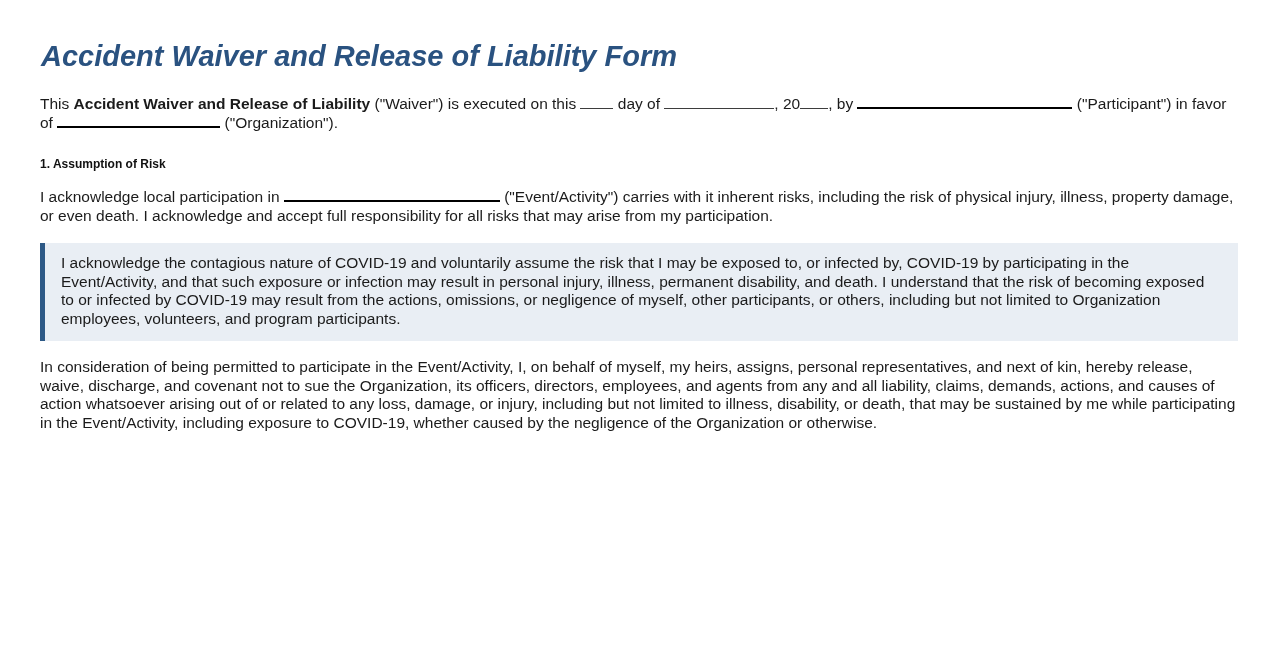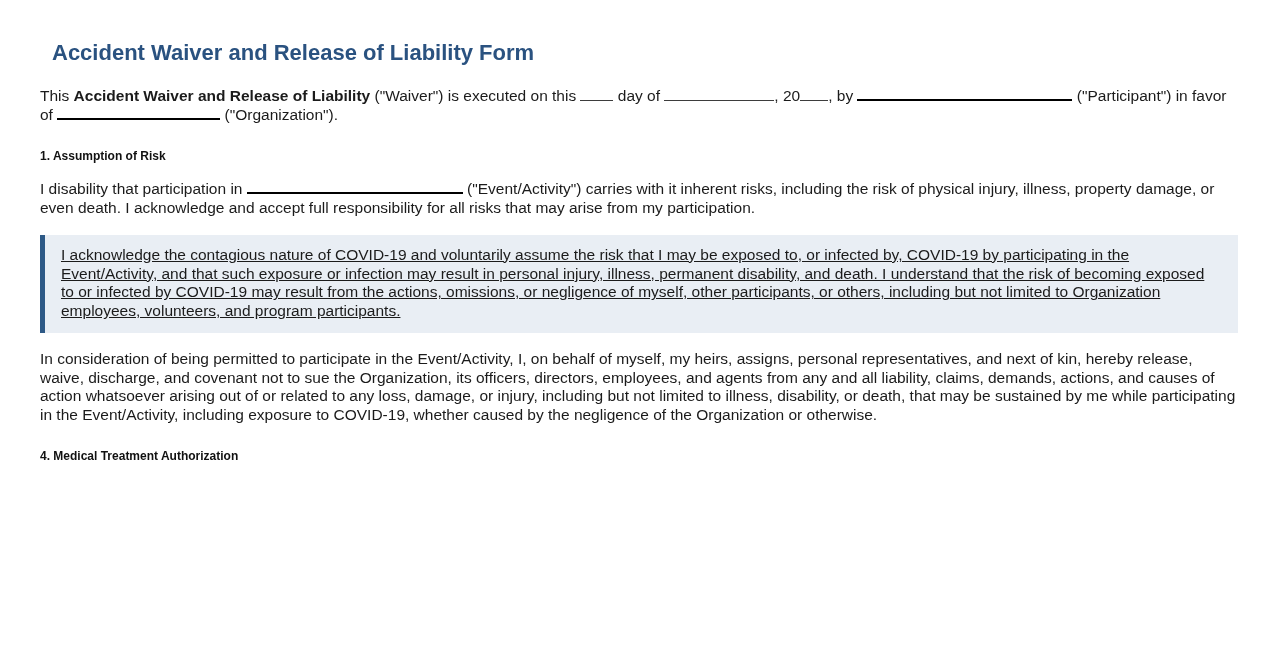--- a/index.html
+++ b/index.html
@@ -13,42 +13,43 @@
     overflow: hidden;
     font-family: "Liberation Sans", sans-serif;
     color: #1b1b1b;
   }
   .doc {
     padding: 40px 40px 0 40px;
     font-size: 15.5px;
     line-height: 1.21;
   }
   .doc-title {
-    font-size: 22px;
+    font-size: 29px;
     font-weight: bold;
     color: #2a5280;
-    margin: 0 0 22px 12px;
+    margin: 0 0 22px 1px;
     line-height: 1.15;
+    font-style: italic;
   }
   .sec-heading {
     font-size: 12px;
     font-weight: bold;
     color: #111111;
     margin: 24px 0 17px 0;
   }
   p {
     margin: 11px 0;
   }
   .covid-quote {
     margin: 17px 0;
     background: #e9eef4;
     border-left: 5px solid #2d5986;
     padding: 11px 18px 12px 16px;
   }
-  .covid-quote p:first-child { margin: 16px 0 18px 0; text-decoration: underline; }
+  .covid-quote p:first-child { margin: 16px 0 18px 0; }
   .covid-quote p:last-child  { margin: 0; }
   .blank {
     display: inline-block;
     height: 0.72em;
   }
   .blank.thin  { border-bottom: 1.5px solid #3d3d3d; }
   .blank.thick { border-bottom: 2px solid #000000; }
   .w33  { width: 33px; }
   .w110 { width: 110px; }
   .w28  { width: 28px; }
@@ -60,26 +61,25 @@
 <body>
 
 <div class="doc">
 
   <h1 class="doc-title">Accident Waiver and Release of Liability Form</h1>
 
   <p><span>This </span><strong>Accident Waiver and Release of Liability</strong><span> ("Waiver") is executed on this </span><span class="blank thin w33"></span><span> day of </span><span class="blank thin w110"></span><span>, 20</span><span class="blank thin w28"></span><span>, by </span><span class="blank thick w215"></span><span> ("Participant") in favor of </span><span class="blank thick w165"></span><span> ("Organization").</span></p>
 
   <h3 class="sec-heading">1. Assumption of Risk</h3>
 
-  <p><span>I disability that participation in </span><span class="blank thick w218"></span><span> ("Event/Activity") carries with it inherent risks, including the risk of physical injury, illness, property damage, or even death. I acknowledge and accept full responsibility for all risks that may arise from my participation.</span></p>
+  <p><span>I acknowledge local participation in </span><span class="blank thick w218"></span><span> ("Event/Activity") carries with it inherent risks, including the risk of physical injury, illness, property damage, or even death. I acknowledge and accept full responsibility for all risks that may arise from my participation.</span></p>
 
 
   <blockquote class="covid-quote">
     <p>I acknowledge the contagious nature of COVID-19 and voluntarily assume the risk that I may be exposed to, or infected by, COVID-19 by participating in the Event/Activity, and that such exposure or infection may result in personal injury, illness, permanent disability, and death. I understand that the risk of becoming exposed to or infected by COVID-19 may result from the actions, omissions, or negligence of myself, other participants, or others, including but not limited to Organization employees, volunteers, and program participants.</p>
   </blockquote>
 
 
   <p>In consideration of being permitted to participate in the Event/Activity, I, on behalf of myself, my heirs, assigns, personal representatives, and next of kin, hereby release, waive, discharge, and covenant not to sue the Organization, its officers, directors, employees, and agents from any and all liability, claims, demands, actions, and causes of action whatsoever arising out of or related to any loss, damage, or injury, including but not limited to illness, disability, or death, that may be sustained by me while participating in the Event/Activity, including exposure to COVID-19, whether caused by the negligence of the Organization or otherwise.</p>
 
-  <h3 class="sec-heading">4. Medical Treatment Authorization</h3>
 
 
 </div>
 
 </body></html>

